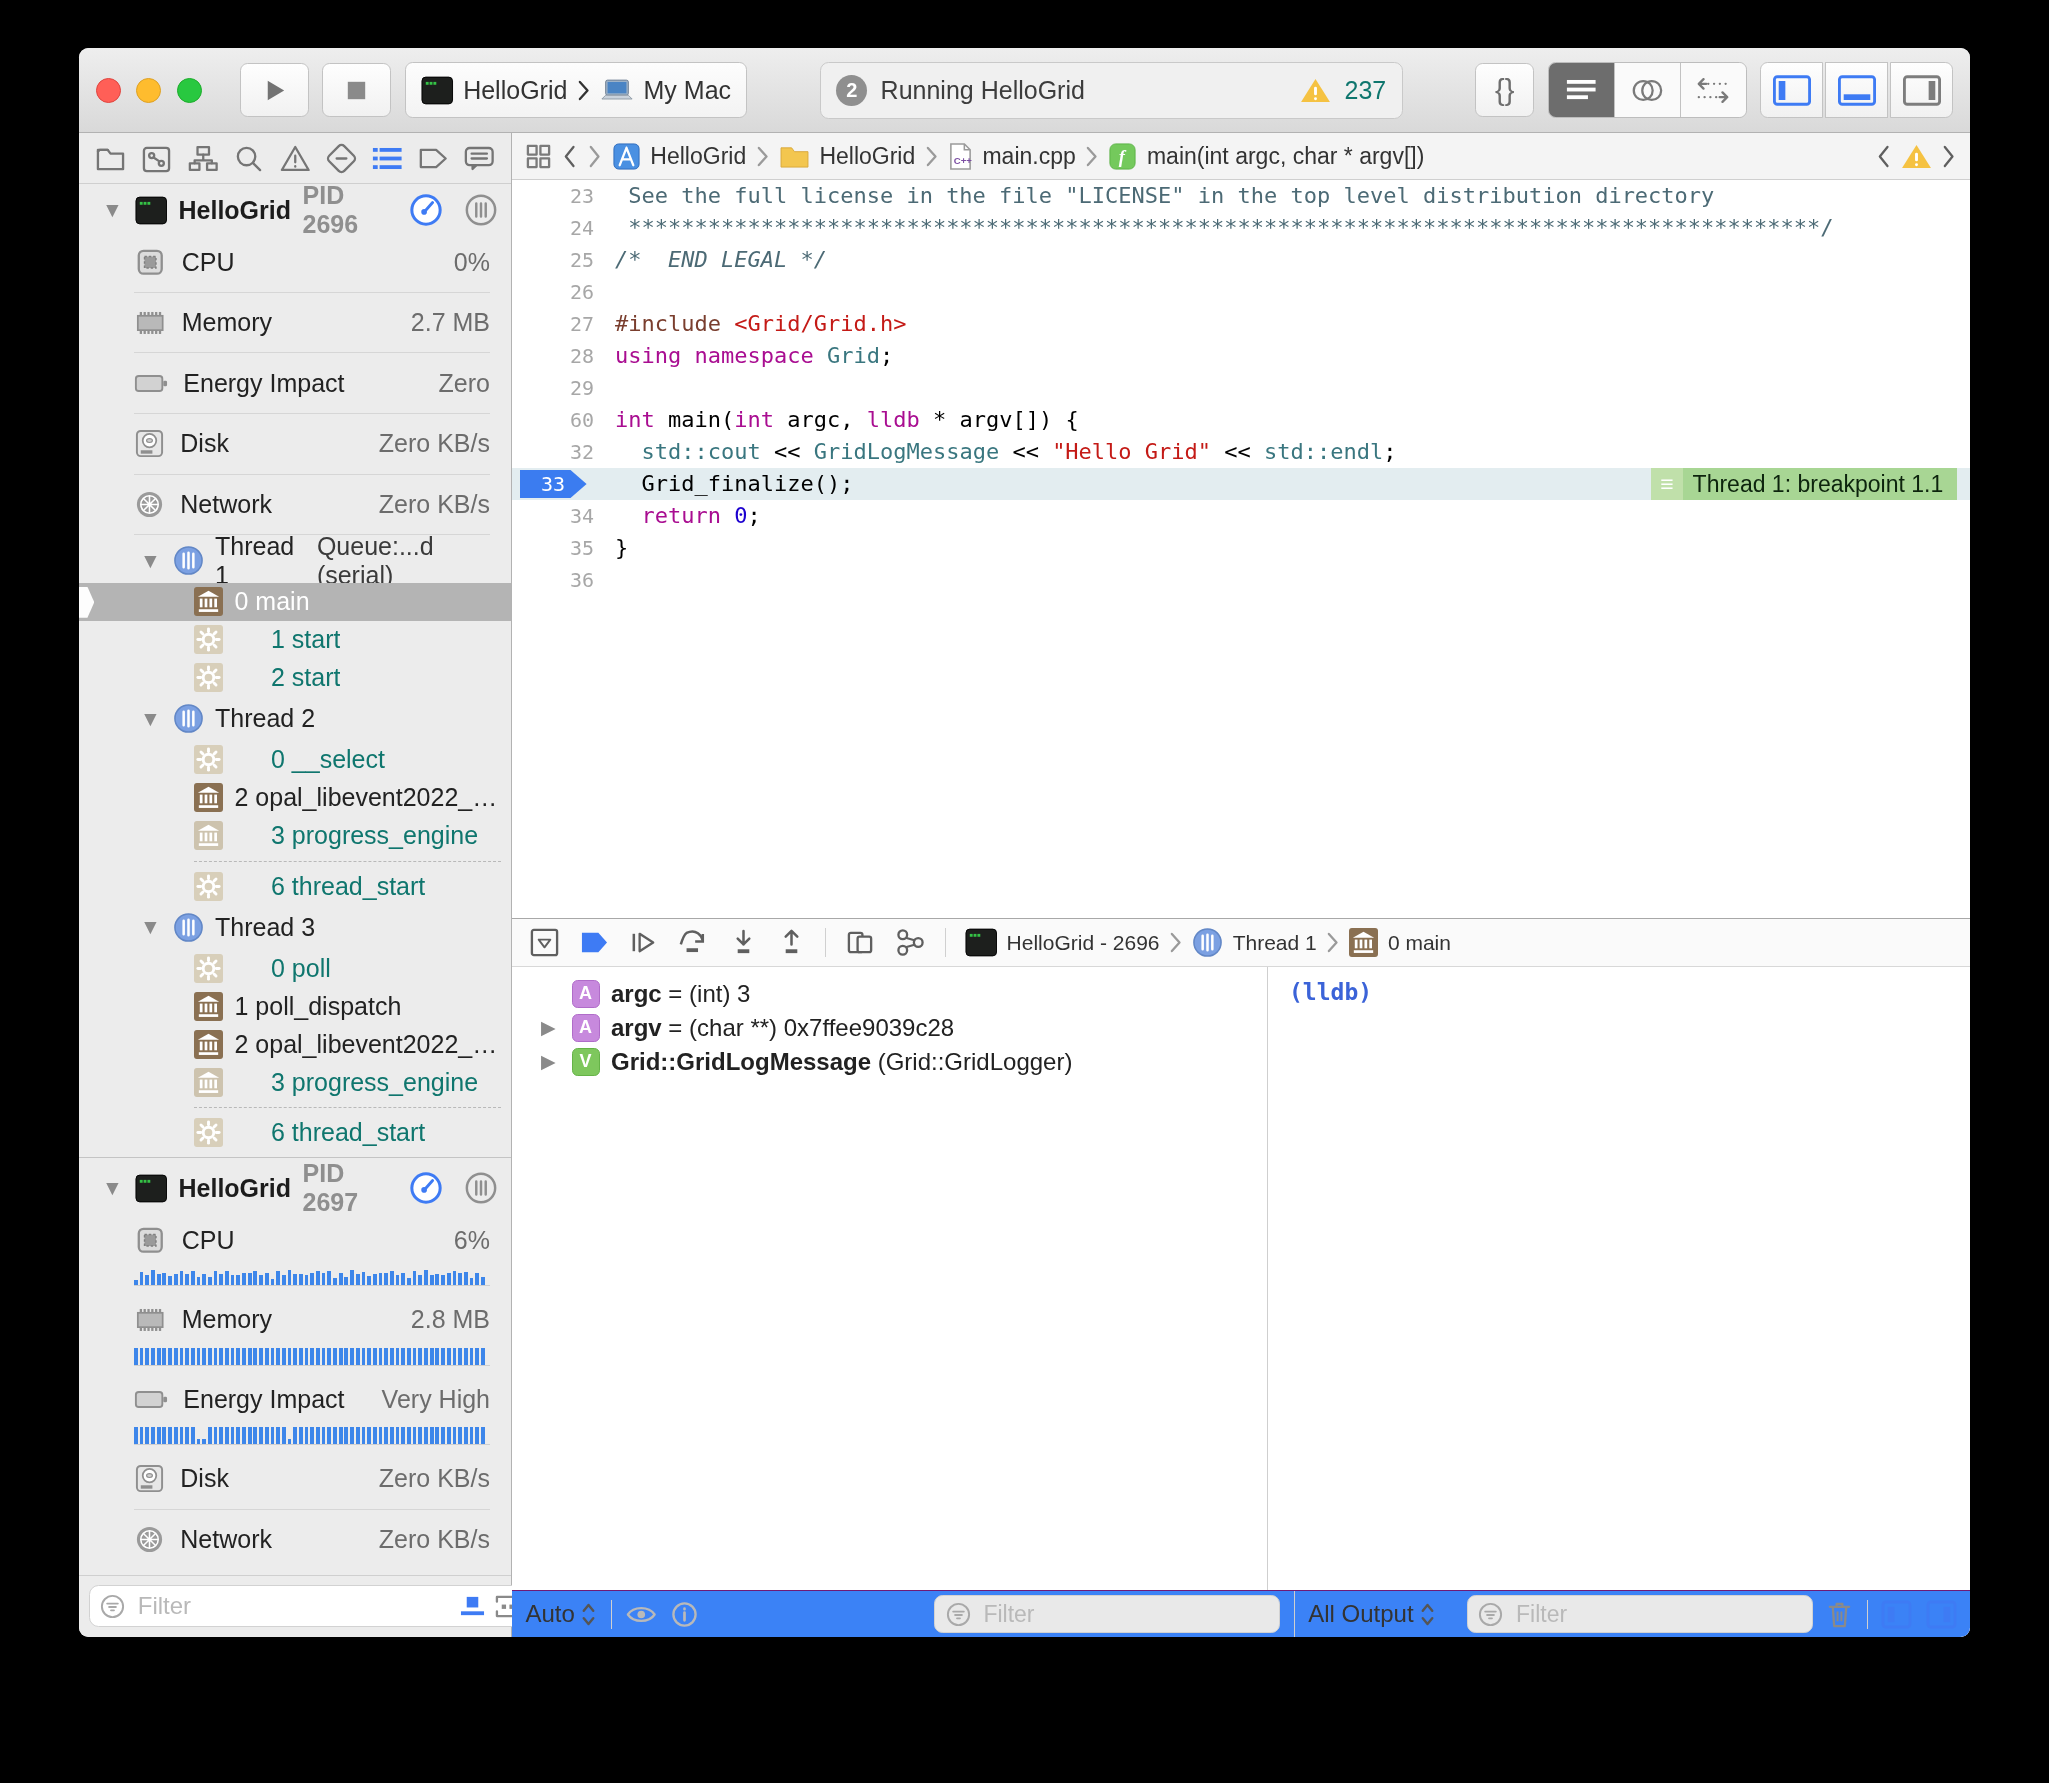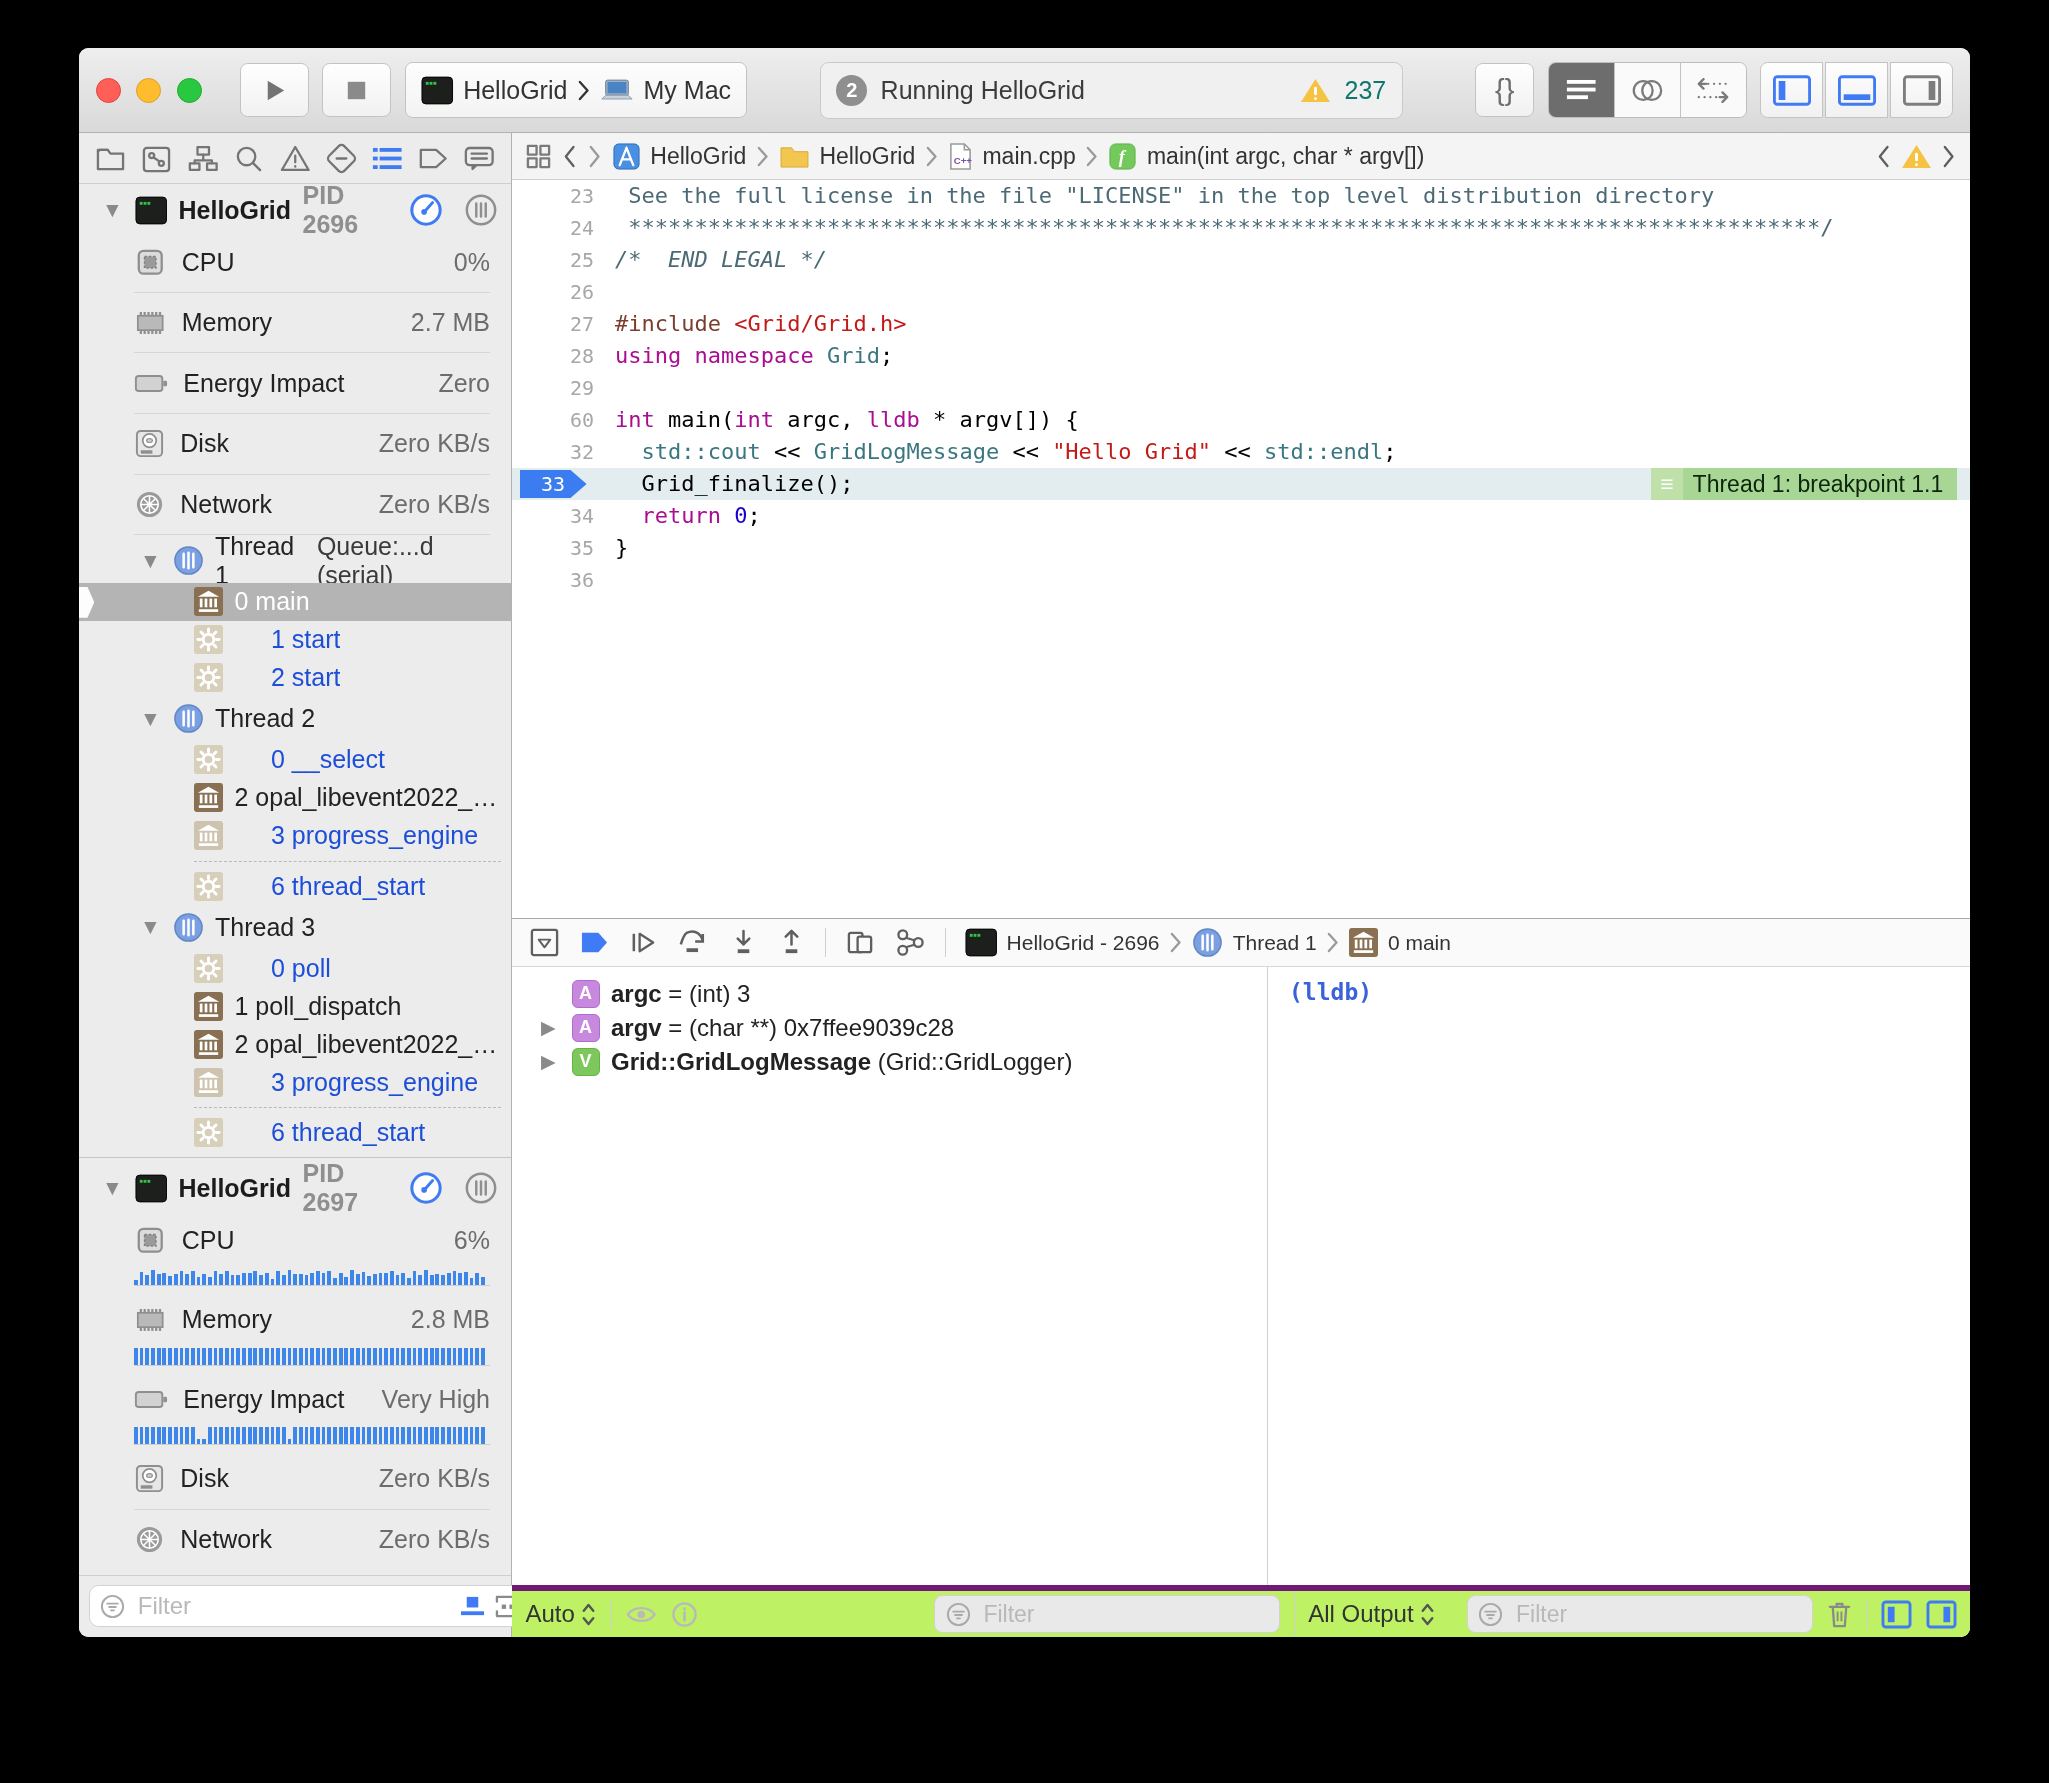--- a/index.html
+++ b/index.html
@@ -48,21 +48,21 @@
   .gaugerow .glabel{color:#222;}
   .gaugerow .gvalue{margin-left:auto;color:#6c6c6c;}
   .gdivider{height:1px;background:#d6d6d6;margin:3.8px 21px 3.8px 55px;}
   .meter{height:19px;margin:0 21px 7.6px 55px;display:flex;align-items:flex-end;gap:1.9px;border-bottom:1.9px solid #cfcfcf;}
   .meter i{display:block;width:3.8px;background:#3d86ea;}
   .threadhdr{height:44px;display:flex;align-items:center;gap:11.5px;padding:0 13.4px 0 61px;}
   .threadhdr .tdetail{color:#3a3a3a;}
   .framerow{height:38px;display:flex;align-items:center;gap:11.5px;padding:0 9.6px 0 115px;position:relative;}
   .framerow.selected{background:#b4b4b4;color:#fff;}
   .framerow .flabel{white-space:nowrap;overflow:hidden;text-overflow:ellipsis;}
-  .framerow.dim{color:#1d4ed8;gap:48px;}
+  .framerow.dim{color:#0f766e;gap:48px;}
   .seltag{position:absolute;left:0;top:3.8px;width:15.3px;height:31px;background:#fdfdfd;
           clip-path:polygon(0 0,55% 0,100% 50%,55% 100%,0 100%);}
   .dashedsep{border-top:1.9px dashed #b9b9b9;margin:5.7px 9.6px 5.7px 115px;}
   .sidebarfilter{height:50px;border-top:1px solid #cfcfcf;display:flex;align-items:center;padding:5.7px 9.6px;}
   .filtercap{flex:1;height:40px;background:#fff;border:1px solid #d2d2d2;border-radius:9.6px;
              display:flex;align-items:center;gap:9.6px;padding:0 9.6px;}
   .filtercap input{border:none;outline:none;flex:1;font-size:24px;color:#333;background:transparent;font-family:inherit;}
   .filtercap input::placeholder{color:#b9b9b9;}
   .sfbtns{display:flex;gap:7.6px;align-items:center;}
   
@@ -100,21 +100,21 @@
   .varspane{width:755px;background:#fff;position:relative;padding-top:9.6px;}
   .varrow{height:34px;display:flex;align-items:center;gap:11.5px;padding-left:29px;font-size:24px;color:#222;}
   .varrow .vdisc{width:19px;color:#8a8a8a;font-size:19px;}
   .vbadge{width:26px;height:26px;border-radius:5.7px;color:#fff;font-size:18px;font-weight:bold;
           display:flex;align-items:center;justify-content:center;}
   .vbadge.purple{background:#c789dd;border:1px solid #b06cc9;}
   .vbadge.green{background:#7ec75d;border:1px solid #65b347;}
   .varrow b{font-weight:bold;}
   .consolepane{flex:1;background:#fff;border-left:1px solid #cfcfcf;padding:11.5px 0 0 21px;}
   .lldb{font-family:"DejaVu Sans Mono",monospace;font-size:23px;font-weight:bold;color:#3b63d8;}
-  .bottombars{height:46px;border-top:6px solid #701a75;background:#bef264;display:flex;font-size:24px;color:#333;}
+  .bottombars{height:46px;border-top:1px solid #701a75;background:#3b82f6;display:flex;font-size:24px;color:#333;}
   .blb{width:755px;display:flex;align-items:center;gap:13.4px;padding:0 13.4px;}
   .brb{flex:1;display:flex;align-items:center;gap:13.4px;padding:0 13.4px;border-left:1px solid #cfcfcf;}
   .scopebtn{display:flex;align-items:center;gap:5.7px;color:#333;}
   .gfilter{height:36px;background:#e9e9e9;border:1px solid #d2d2d2;border-radius:8.6px;display:flex;align-items:center;
            gap:9.6px;padding:0 9.6px;width:325px;}
   .gfilter input{border:none;outline:none;flex:1;font-size:23px;background:transparent;color:#333;font-family:inherit;}
   .gfilter input::placeholder{color:#b9b9b9;}
   .dimicon{color:#b9b9b9;}
   .ic{display:inline-flex;align-items:center;justify-content:center;flex:0 0 auto;}
   .ic svg{display:block;}

